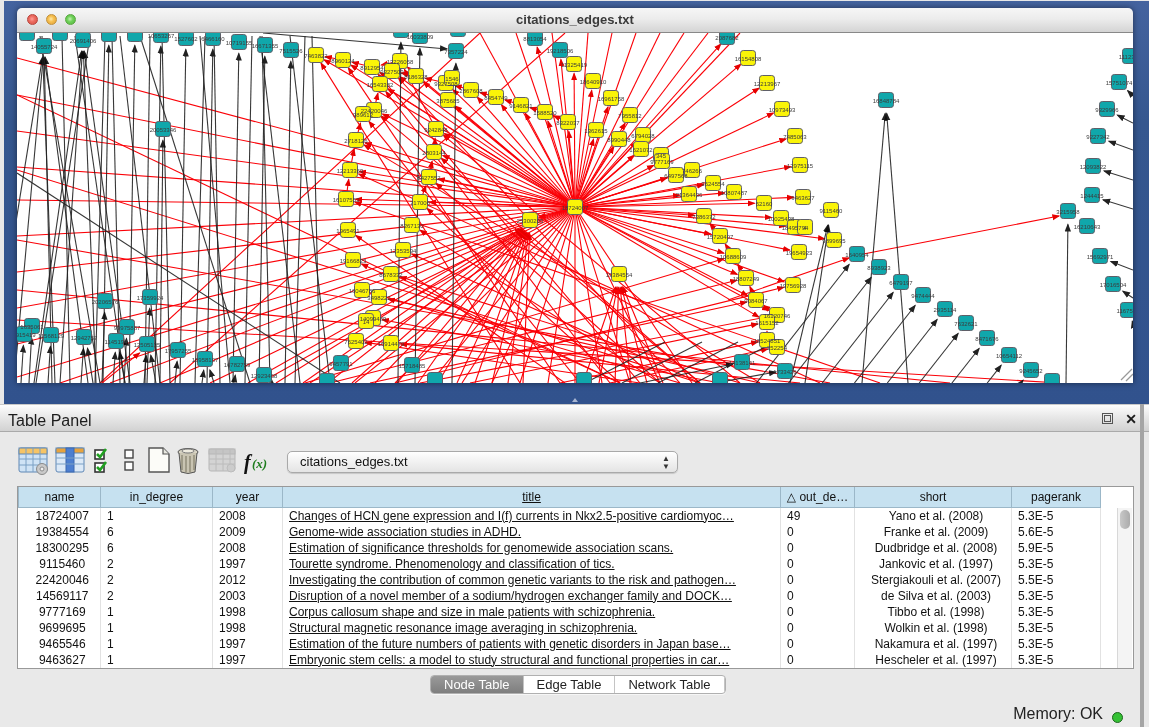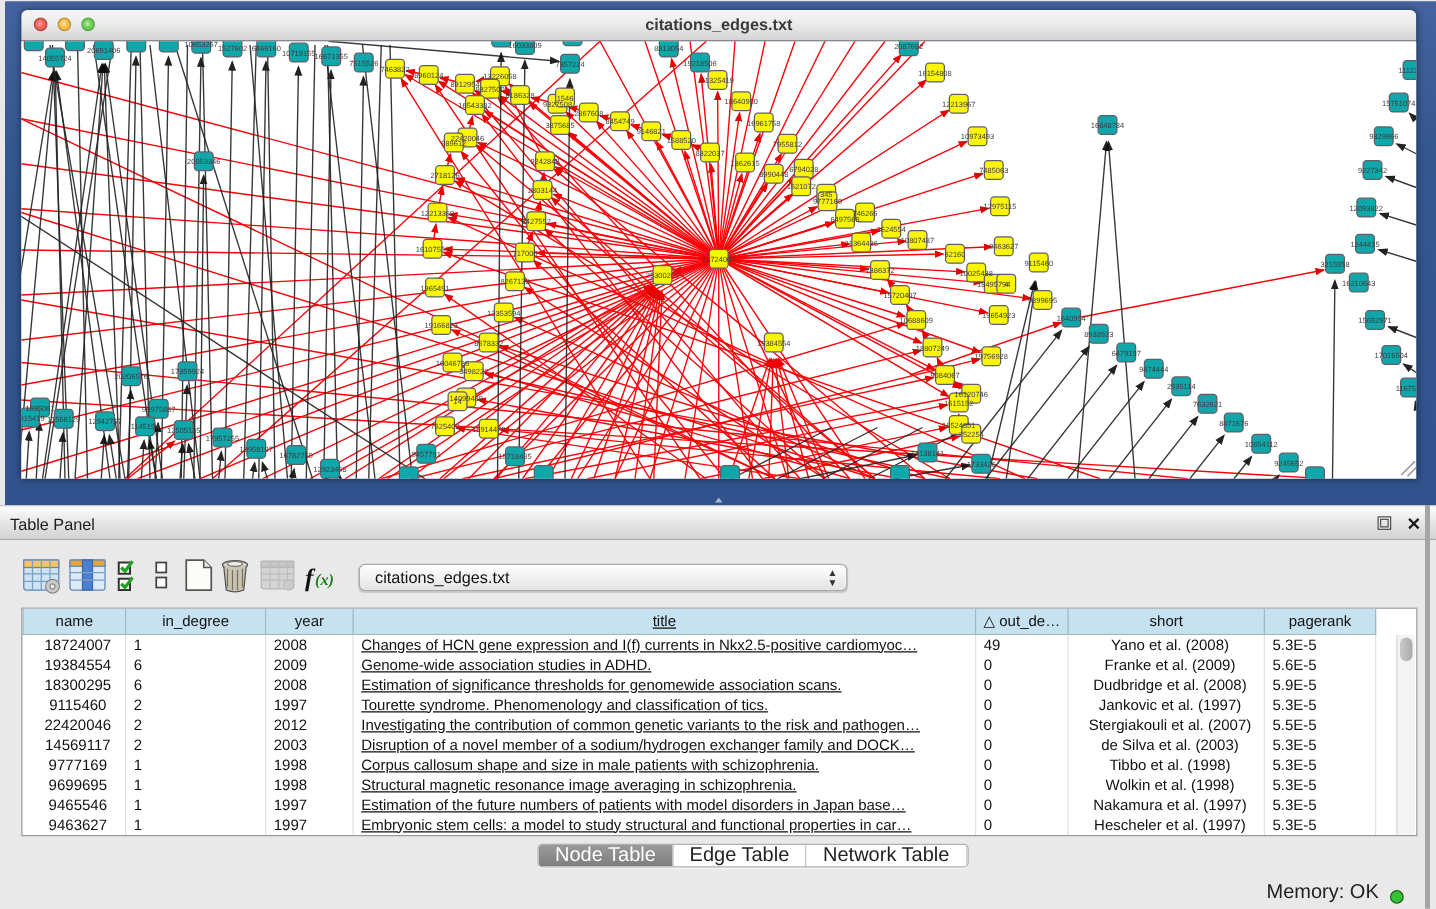--- a/index.html
+++ b/index.html
@@ -6,36 +6,36 @@
 .win { position:absolute; left:17px; top:8px; width:1116px; height:375px; border-radius:5px 5px 0 0; box-shadow:0 0 6px rgba(0,0,0,.5); }
 .titlebar { position:absolute; left:0; top:0; width:100%; height:25px; border-radius:5px 5px 0 0; background:linear-gradient(#f6f6f6,#ececec 45%,#d4d4d4); border-bottom:1px solid #888; }
 .title { text-align:center; font-size:13px; font-weight:bold; color:#3a3a3a; line-height:24px; }
 .tl { position:absolute; top:6px; width:11px; height:11px; border-radius:50%; }
 .tl.r { left:10px; background:radial-gradient(circle at 4px 4px,#ff9d96,#ec6b60 40%,#d64f45); border:1px solid #b8443c;}
 .tl.y { left:29px; background:radial-gradient(circle at 4px 4px,#ffe9a8,#f6bf4f 40%,#df9f39); border:1px solid #c2913a;}
 .tl.g { left:48px; background:radial-gradient(circle at 4px 4px,#c6f1b2,#6fd159 40%,#53b43e); border:1px solid #59a63f;}
 .canvas { position:absolute; left:0; top:25px; width:1116px; height:350px; background:#fff; }
 .tp { position:absolute; left:0; top:404px; width:1149px; height:323px; background:#e9e9e9; }
 .tphead { position:absolute; left:0; top:0; width:100%; height:28px; background:linear-gradient(#fdfdfd,#e6e6e6 50%,#d2d2d2); border-bottom:1px solid #aaa; border-top:1px solid #c8c8c8; }
-.tphead .t { position:absolute; left:8px; top:7px; font-size:13px; color:#1c1c1c; }
+.tphead .t { position:absolute; left:8px; top:7px; font-size:16px; color:#1c1c1c; }
 .xbtn { position:absolute; right:12px; top:6px; font-size:14px; font-weight:bold; color:#1a1a1a; }
 .dockbtn { position:absolute; right:36px; top:8px; width:11px; height:11px; border:1px solid #555; }
 .dockbtn:before { content:''; position:absolute; left:1px; top:1px; width:5px; height:5px; border:1px solid #555; }
 .toolbar { position:absolute; left:0; top:29px; width:100%; height:53px; }
 .combo { position:absolute; left:287px; top:18px; width:391px; height:22px; background:linear-gradient(#fff,#f1f1f1 50%,#e4e4e4); border:1px solid #a9a9a9; border-radius:5px; font-size:13px; color:#111; line-height:20px; padding-left:12px; box-shadow:0 1px 1px rgba(0,0,0,.15); }
 .combo .ar { position:absolute; right:7px; top:3px; font-size:8px; color:#333; line-height:8px; }
 .tblwrap { position:absolute; left:17px; top:82px; width:1117px; height:183px; background:#fff; border:1px solid #999; }
 table.t { border-collapse:collapse; table-layout:fixed; width:1077px; font-size:12px; }
 table.t th { background:#c6e1f0; border:1px solid #9bb7c8; border-top:none; font-weight:normal; height:20px; font-size:12px; color:#111; padding:0; }
 table.t td { height:16px; line-height:16px; padding:0 0 0 6px; color:#111; white-space:nowrap; overflow:hidden; border-right:1px solid #e2e2e2; font-size:12px; }
 .c0{width:82px;text-align:center;} .c1{width:112px;} .c2{width:70px;} .c3{width:498px;text-decoration:underline;} .c4{width:74px;} .c5{width:157px; text-align:center;} .c6{width:89px;margin-left:16px;}
 .vscroll { position:absolute; right:1px; top:21px; width:15px; height:160px; background:#f4f4f4; border-left:1px solid #d8d8d8; }
 .vthumb { position:absolute; left:2px; top:2px; width:10px; height:19px; background:linear-gradient(90deg,#c8c8c8,#ababab); border-radius:5px; }
 .seg { position:absolute; left:430px; top:271px; height:19px; display:flex; border:1px solid #b0b0b0; border-radius:4px; overflow:hidden; background:#fff; box-shadow:0 1px 0 rgba(255,255,255,.6); }
-.seg div { padding:0 13px; font-size:16px; line-height:18px; color:#222; border-right:1px solid #c4c4c4; }
+.seg div { padding:0 13px; font-size:13px; line-height:18px; color:#222; border-right:1px solid #c4c4c4; }
 .seg div.on { background:linear-gradient(#9a9a9a,#7e7e7e); color:#fff; }
 .mem { position:absolute; right:46px; bottom:4px; font-size:16px; color:#222; }
 .memdot { position:absolute; right:26px; bottom:4px; width:11px; height:11px; border-radius:50%; background:#35c135; border:1px solid #1c641c; }
 .redge { position:absolute; right:5px; top:0; width:4px; height:323px; background:#a5a5a5; }
 .splitter { position:absolute; left:572px; top:398px; width:0; height:0; border-left:3px solid transparent; border-right:3px solid transparent; border-bottom:4px solid #a8b6d2; }
 </style></head><body>
 <div class="desktop"></div>
 <div class="splitter"></div>
 <div class="win">
   <div class="titlebar">
@@ -743,21 +743,21 @@
             <td class="c2">1998</td>
             <td class="c3">Structural magnetic resonance image averaging in schizophrenia.</td>
             <td class="c4">0</td>
             <td class="c5">Wolkin et al. (1998)</td>
             <td class="c6">5.3E-5</td>
           </tr>
           <tr>
             <td class="c0">9465546</td>
             <td class="c1">1</td>
             <td class="c2">1997</td>
-            <td class="c3">Estimation of the future numbers of patients with model disorders in Japan base…</td>
+            <td class="c3">Estimation of the future numbers of patients with genetic disorders in Japan base…</td>
             <td class="c4">0</td>
             <td class="c5">Nakamura et al. (1997)</td>
             <td class="c6">5.3E-5</td>
           </tr>
           <tr>
             <td class="c0">9463627</td>
             <td class="c1">1</td>
             <td class="c2">1997</td>
             <td class="c3">Embryonic stem cells: a model to study structural and functional properties in car…</td>
             <td class="c4">0</td>

